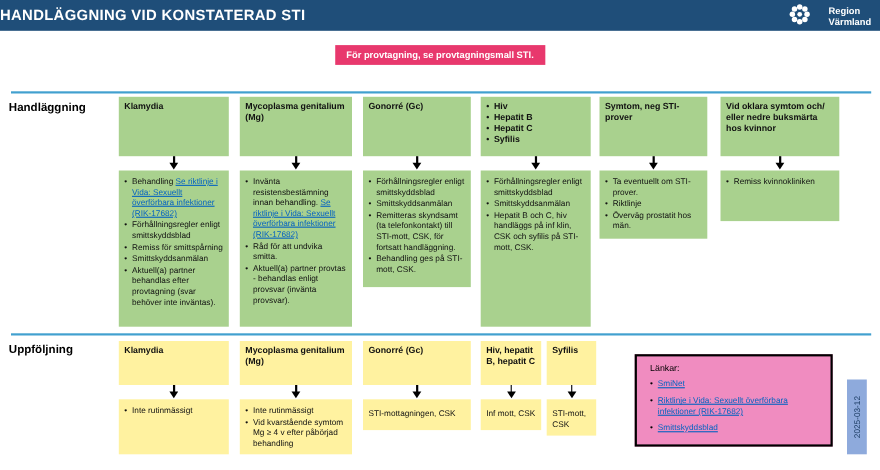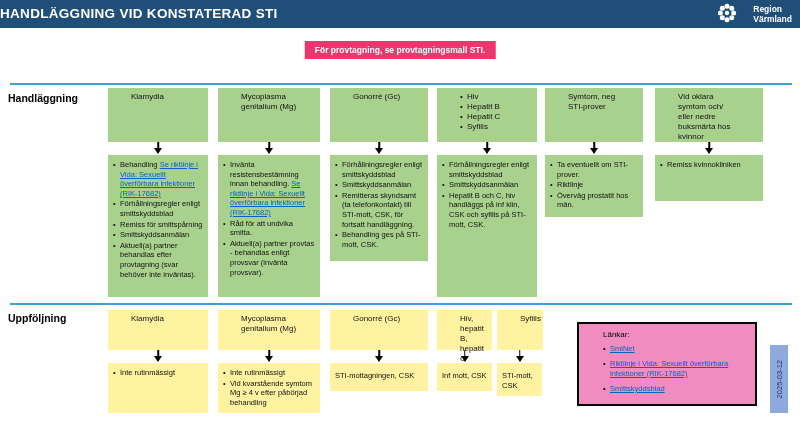--- a/index.html
+++ b/index.html
@@ -22,21 +22,21 @@
   .label-2{top:312px}
 
   #canvas{position:absolute;inset:0}
   .col{position:absolute;display:flex;flex-direction:column}
   .h-col{top:88px}
   .u-col{top:310px}
 
   .green{background:var(--green,#A9D18E)}
   .yellow{background:var(--yellow,#FFF2A0)}
 
-  .colhead{font-weight:normal;font-size:8px;line-height:1.25;padding:4px 23px;color:#111}
+  .colhead{font-weight:bold;font-size:8px;line-height:1.25;padding:4px 5px;color:#111}
   .h-col .colhead{height:54px}
   .u-col .colhead{height:40px}
 
   .arrow{position:relative;height:13px;flex:none;align-self:center;width:10px}
   .arrow::before{content:"";position:absolute;left:50%;top:0;width:1.5px;height:7px;background:#000;transform:translateX(-50%)}
   .arrow::after{content:"";position:absolute;left:50%;top:6px;transform:translateX(-50%);border-left:4px solid transparent;border-right:4px solid transparent;border-top:6px solid #000}
 
   .colbody{font-size:7.5px;line-height:1.28;padding:5px;color:#111}
   .item{display:flex;margin-bottom:1px}
   .bullet{flex:none;width:7px}
@@ -56,21 +56,21 @@
 
   .h-col-0 .colbody{min-height:142px}
   .h-col-1 .colbody{min-height:142px}
   .h-col-2 .colbody{min-height:106px}
   .h-col-3 .colbody{min-height:142px}
   .h-col-4 .colbody{min-height:62px}
   .h-col-5 .colbody{min-height:46px}
   .u-col-0 .colbody,.u-col-1 .colbody{min-height:50px}
   .u-col-2 .colbody,.u-col-3 .colbody,.u-col-4 .colbody{min-height:28px}
 
-  .links-box{position:absolute;left:577px;top:322px;width:180px;background:var(--pink,#F08CC0);border:2px solid #000;padding:6px 24px;font-size:7.5px;line-height:1.3}
+  .links-box{position:absolute;left:577px;top:322px;width:180px;background:var(--pink,#F08CC0);border:2px solid #000;padding:6px 12px;font-size:7.5px;line-height:1.3}
   .links-title{font-size:8px;color:#000;margin-bottom:4px}
   .links-box .item{margin-bottom:5px}
 
   .date-tab{position:absolute;left:770px;top:345px;width:18px;height:68px;background:var(--datetab,#8EAADC);display:flex;align-items:center;justify-content:center}
   .date-tab span{writing-mode:vertical-rl;transform:rotate(180deg);font-size:7.5px;color:#17375E;white-space:nowrap}
 </style>
 </head>
 <body>
 
 <header class="topbar">

